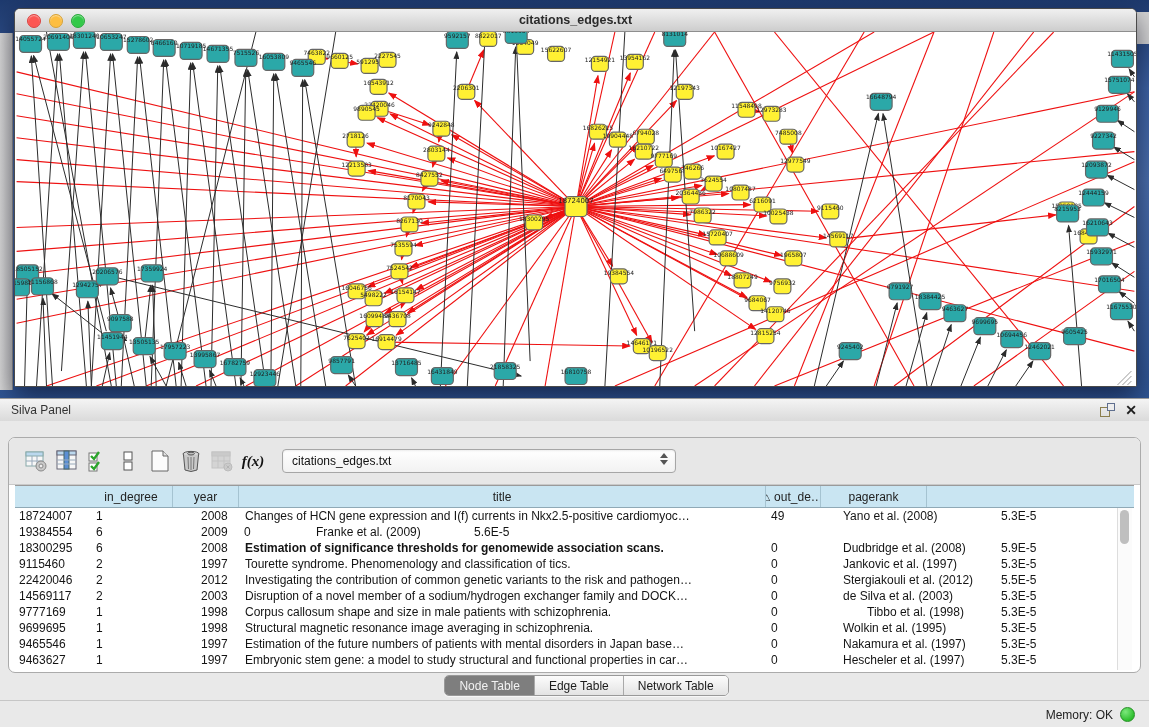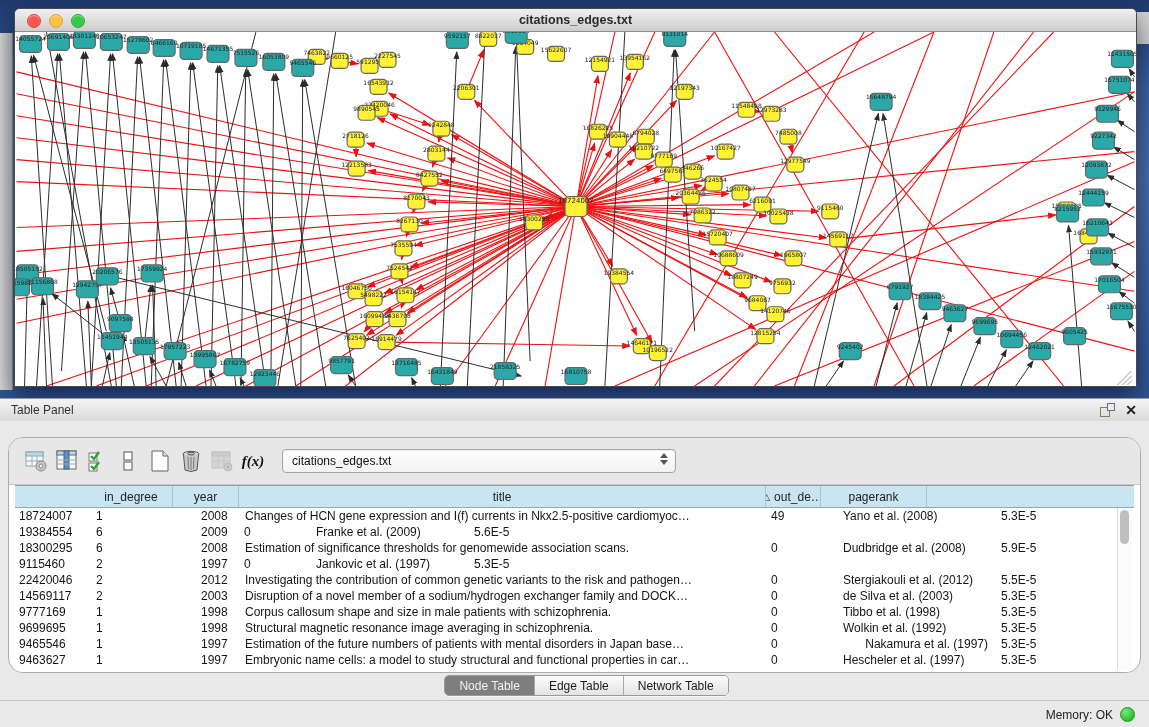--- a/index.html
+++ b/index.html
@@ -30,21 +30,21 @@
     background:linear-gradient(#F4F4F4,#DADADA);border-top:1px solid #9a9a9a;border-bottom:1px solid #B4B4B4;
     display:flex;align-items:center;}
   .tpanel-title{font-size:12px;color:#333;padding-left:11px;}
   .tpanel-hicons{margin-left:auto;display:flex;align-items:center;gap:10px;padding-right:12px;}
   .float-ico{width:15px;height:14px;position:relative;display:inline-block;}
   .float-ico .sq1{position:absolute;left:0;top:4px;width:8px;height:8px;border:1.5px solid #8B7E4E;}
   .float-ico .sq2{position:absolute;left:7px;top:0;width:6px;height:6px;border:1.5px solid #5F6F8F;background:#EDEDED;}
   .close-ico{font-size:14px;font-weight:bold;color:#1d1d1d;line-height:14px;}
   .tpanel-body{position:absolute;left:0;top:421px;width:1149px;height:306px;background:#E9E9E9;}
   .inner-box{position:absolute;left:8px;top:16px;width:1131px;height:234px;
-    border:1px solid #ABABAB;border-radius:15px;background:#fff;overflow:hidden;}
+    border:1px solid #ABABAB;border-radius:7px;background:#fff;overflow:hidden;}
   .toolbar{height:46px;background:#E7E7E7;border-bottom:1px solid #C9C9C9;
     display:flex;align-items:center;}
   .tb-btn{width:26px;height:26px;margin-left:5px;display:flex;align-items:center;justify-content:center;}
   .tb-btn:first-child{margin-left:14px;}
   .tb-btn svg{display:block;}
   .fx{font-family:"Liberation Serif",serif;font-style:italic;font-weight:bold;font-size:15px;color:#111;}
   .combo{margin-left:16px;width:392px;height:22px;border:1px solid #A6A6A6;border-radius:4px;
     background:linear-gradient(#FFFFFF,#F2F2F2);display:flex;align-items:center;position:relative;
     box-shadow:inset 0 1px 2px rgba(0,0,0,.08);}
   .combo-text{font-size:12px;color:#111;padding-left:9px;}
@@ -524,21 +524,21 @@
           <text x="427" y="342.5" text-anchor="middle" font-size="6" font-family="&quot;DejaVu Sans&quot;,sans-serif" fill="#222222">16431849</text>
           <line x1="1104" y1="354" x2="1118" y2="340" stroke="#9a9a9a"></line>
           <line x1="1109" y1="354" x2="1118" y2="345" stroke="#9a9a9a"></line>
           <line x1="1114" y1="354" x2="1118" y2="350" stroke="#9a9a9a"></line>
         </svg>
     </div>
   </div>
 </div>
 
 <div class="tpanel-header">
-  <span class="tpanel-title">Table Panel</span>
+  <span class="tpanel-title">Silva Panel</span>
   <span class="tpanel-hicons">
     <span class="float-ico">
         <span class="sq1"></span>
         <span class="sq2"></span>
       </span>
     <span class="close-ico">✕</span>
   </span>
 </div>
 
 <div class="tpanel-body">
@@ -641,29 +641,30 @@
             <div class="td" style="width: 83px; padding-left: 6px;">6</div>
             <div class="td" style="width: 66px; padding-left: 28px;">2009</div>
             <div class="td" style="width: 55px; padding-left: 5px;">0</div>
             <div class="td" style="width: 167px; padding-left: 22px;">Franke et al. (2009)</div>
             <div class="td" style="width: 106px; padding-left: 13px;">5.6E-5</div>
           </div>
           <div class="trow">
             <div class="td" style="width: 75px; padding-left: 4px;">18300295</div>
             <div class="td" style="width: 83px; padding-left: 6px;">6</div>
             <div class="td" style="width: 66px; padding-left: 28px;">2008</div>
-            <div class="td" style="width: 527px; padding-left: 6px;">Estimation of significance thresholds for genomewide association scans.</div>
+            <div class="td" style="width: 527px; padding-left: 6px; font-weight: bold;">Estimation of significance thresholds for genomewide association scans.</div>
             <div class="td" style="width: 55px; padding-left: 5px;">0</div>
             <div class="td" style="width: 167px; padding-left: 22px;">Dudbridge et al. (2008)</div>
             <div class="td" style="width: 106px; padding-left: 13px;">5.9E-5</div>
           </div>
           <div class="trow">
             <div class="td" style="width: 75px; padding-left: 4px;">9115460</div>
             <div class="td" style="width: 83px; padding-left: 6px;">2</div>
             <div class="td" style="width: 66px; padding-left: 28px;">1997</div>
+            <div class="td" style="width: 527px; padding-left: 6px;">Tourette syndrome. Phenomenology and classification of tics.</div>
             <div class="td" style="width: 55px; padding-left: 5px;">0</div>
             <div class="td" style="width: 167px; padding-left: 22px;">Jankovic et al. (1997)</div>
             <div class="td" style="width: 106px; padding-left: 13px;">5.3E-5</div>
           </div>
           <div class="trow">
             <div class="td" style="width: 75px; padding-left: 4px;">22420046</div>
             <div class="td" style="width: 83px; padding-left: 6px;">2</div>
             <div class="td" style="width: 66px; padding-left: 28px;">2012</div>
             <div class="td" style="width: 527px; padding-left: 6px;">Investigating the contribution of common genetic variants to the risk and pathogen…</div>
             <div class="td" style="width: 55px; padding-left: 5px;">0</div>
@@ -678,46 +679,46 @@
             <div class="td" style="width: 55px; padding-left: 5px;">0</div>
             <div class="td" style="width: 167px; padding-left: 22px;">de Silva et al. (2003)</div>
             <div class="td" style="width: 106px; padding-left: 13px;">5.3E-5</div>
           </div>
           <div class="trow">
             <div class="td" style="width: 75px; padding-left: 4px;">9777169</div>
             <div class="td" style="width: 83px; padding-left: 6px;">1</div>
             <div class="td" style="width: 66px; padding-left: 28px;">1998</div>
             <div class="td" style="width: 527px; padding-left: 6px;">Corpus callosum shape and size in male patients with schizophrenia.</div>
             <div class="td" style="width: 55px; padding-left: 5px;">0</div>
-            <div class="td" style="width: 167px; padding-left: 22px;">Tibbo et al. (1998)</div>
+            <div class="td" style="width: 167px; padding-left: 22px; text-align: center;">Tibbo et al. (1998)</div>
             <div class="td" style="width: 106px; padding-left: 13px;">5.3E-5</div>
           </div>
           <div class="trow">
             <div class="td" style="width: 75px; padding-left: 4px;">9699695</div>
             <div class="td" style="width: 83px; padding-left: 6px;">1</div>
             <div class="td" style="width: 66px; padding-left: 28px;">1998</div>
             <div class="td" style="width: 527px; padding-left: 6px;">Structural magnetic resonance image averaging in schizophrenia.</div>
             <div class="td" style="width: 55px; padding-left: 5px;">0</div>
-            <div class="td" style="width: 167px; padding-left: 22px;">Wolkin et al. (1992)</div>
+            <div class="td" style="width: 167px; padding-left: 22px;">Wolkin et al. (1995)</div>
             <div class="td" style="width: 106px; padding-left: 13px;">5.3E-5</div>
           </div>
           <div class="trow">
             <div class="td" style="width: 75px; padding-left: 4px;">9465546</div>
             <div class="td" style="width: 83px; padding-left: 6px;">1</div>
             <div class="td" style="width: 66px; padding-left: 28px;">1997</div>
             <div class="td" style="width: 527px; padding-left: 6px;">Estimation of the future numbers of patients with mental disorders in Japan base…</div>
             <div class="td" style="width: 55px; padding-left: 5px;">0</div>
-            <div class="td" style="width: 167px; padding-left: 22px; text-align: right;">Nakamura et al. (1997)</div>
+            <div class="td" style="width: 167px; padding-left: 22px;">Nakamura et al. (1997)</div>
             <div class="td" style="width: 106px; padding-left: 13px;">5.3E-5</div>
           </div>
           <div class="trow">
             <div class="td" style="width: 75px; padding-left: 4px;">9463627</div>
             <div class="td" style="width: 83px; padding-left: 6px;">1</div>
             <div class="td" style="width: 66px; padding-left: 28px;">1997</div>
-            <div class="td" style="width: 527px; padding-left: 6px;">Embryonic name cells: a model to study structural and functional properties in car…</div>
+            <div class="td" style="width: 527px; padding-left: 6px;">Embryonic stem gene: a model to study structural and functional properties in car…</div>
             <div class="td" style="width: 55px; padding-left: 5px;">0</div>
             <div class="td" style="width: 167px; padding-left: 22px;">Hescheler et al. (1997)</div>
             <div class="td" style="width: 106px; padding-left: 13px;">5.3E-5</div>
           </div>
         </div>
       <div class="vscroll">
           <div class="vthumb"></div>
         </div>
     </div>
   </div>

